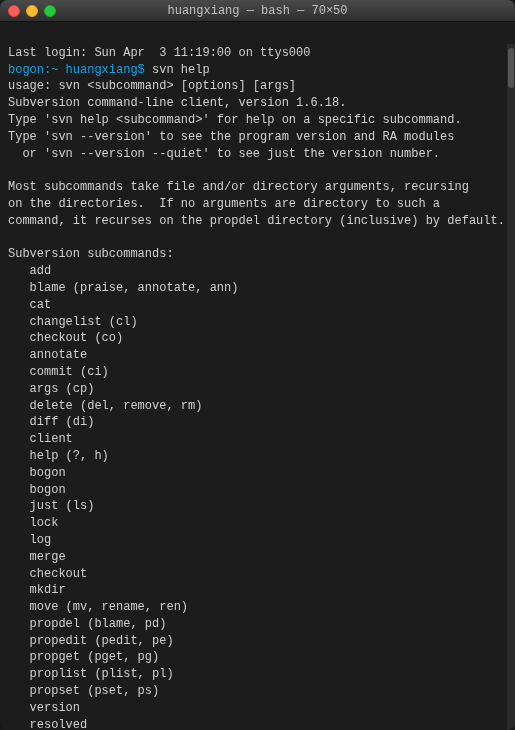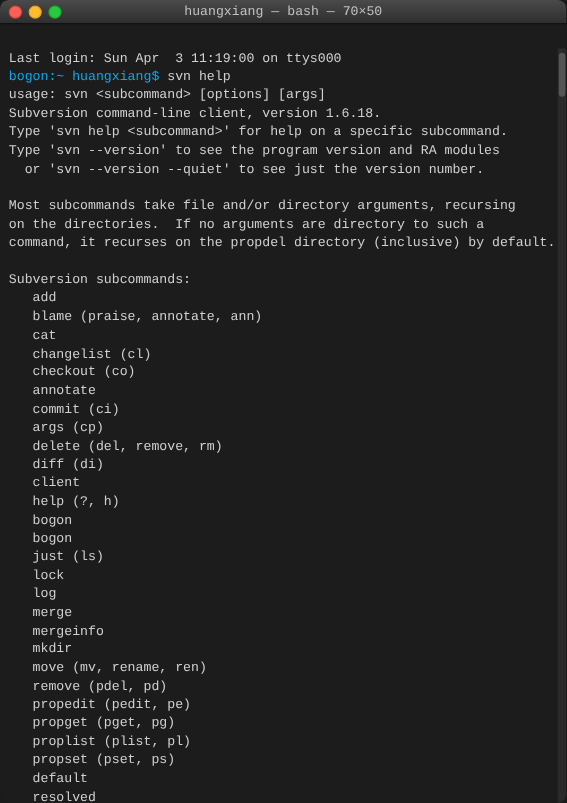--- a/index.html
+++ b/index.html
@@ -133,29 +133,29 @@
 <span>   delete (del, remove, rm)</span>
 <span>   diff (di)</span>
 <span>   client</span>
 <span>   help (?, h)</span>
 <span>   bogon</span>
 <span>   bogon</span>
 <span>   just (ls)</span>
 <span>   lock</span>
 <span>   log</span>
 <span>   merge</span>
-<span>   mergeinfo</span>
+<span>   checkout</span>
 <span>   mkdir</span>
 <span>   move (mv, rename, ren)</span>
-<span>   remove (pdel, pd)</span>
+<span>   propdel (blame, pd)</span>
 <span>   propedit (pedit, pe)</span>
 <span>   propget (pget, pg)</span>
 <span>   proplist (plist, pl)</span>
 <span>   propset (pset, ps)</span>
-<span>   default</span>
+<span>   version</span>
 <span>   resolved</span>
 
 
 
 
 
 
 
 
 

